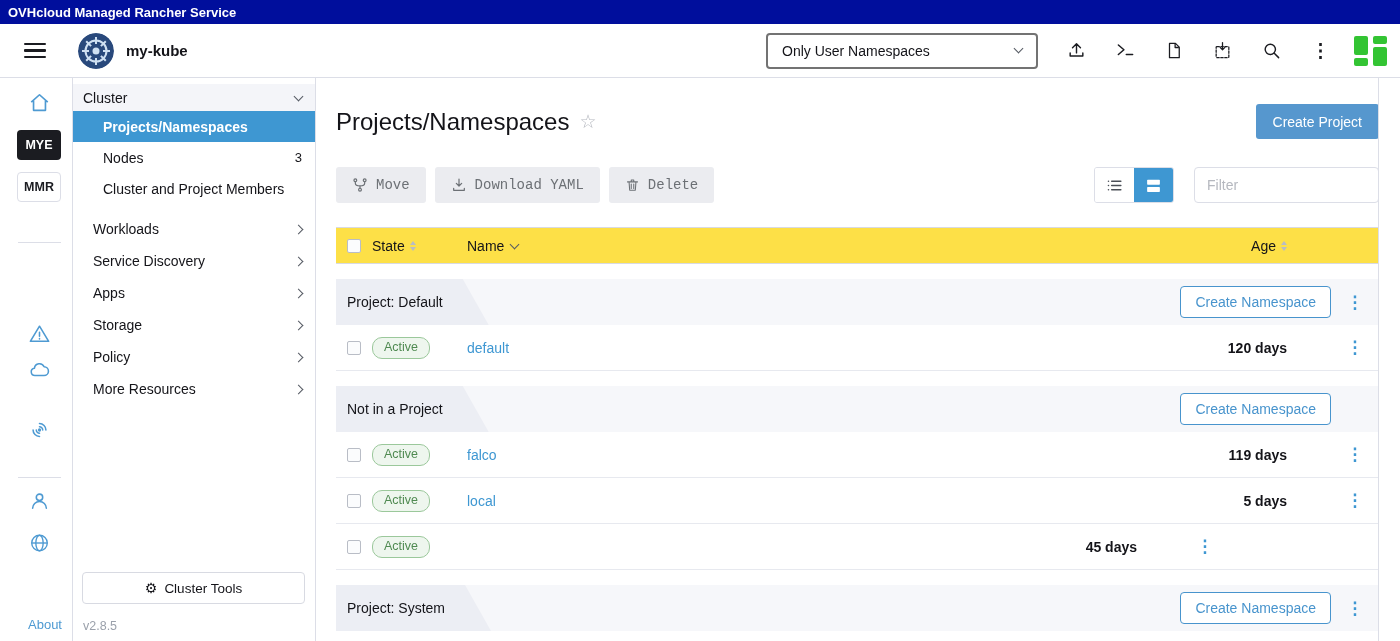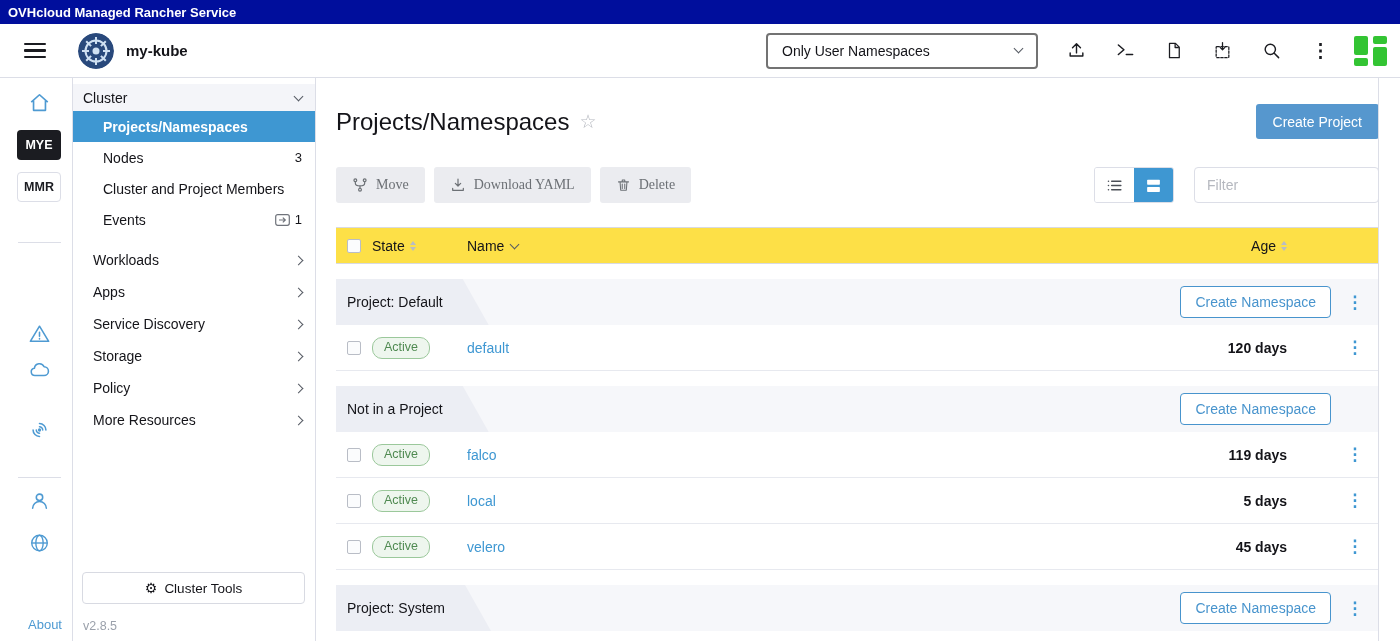--- a/index.html
+++ b/index.html
@@ -66,21 +66,21 @@
   .main { flex:1; position:relative; padding:26px 21px 0 20px; overflow:hidden; background:#fff; }
   .scroll-track { position:absolute; right:21px; top:0; bottom:0; width:1px; background:#dcdee7; }
   .title-row { display:flex; align-items:center; height:35px; }
   h1.page-title { font-size:24px; font-weight:400; color:#141419; }
   .fav-star { margin-left:10px; font-size:19px; color:#b5b8bf; cursor:pointer; }
   .btn-primary { margin-left:auto; height:35px; background:#5697ce; color:#fff; border:none; border-radius:3px;
     padding:0 17px; font-size:14px; cursor:pointer; font-family:inherit; }
 
   .toolbar { display:flex; align-items:center; margin-top:28px; height:36px; }
   .tbtn { height:36px; background:#ebecf0; color:#6c7075; border:none; border-radius:3px; padding:0 16px;
-    font-size:14px; display:flex; align-items:center; gap:8px; margin-right:9px; cursor:pointer; font-family:Liberation Serif, serif; }
+    font-size:14px; display:flex; align-items:center; gap:8px; margin-right:9px; cursor:pointer; font-family:Liberation Mono, monospace; }
   .toggle-group { margin-left:auto; display:flex; border:1px solid #dcdee7; border-radius:3px; overflow:hidden; height:36px; }
   .toggle { width:39px; display:flex; align-items:center; justify-content:center; background:#fff; color:#4a4f57; cursor:pointer; }
   .toggle.active { background:#3e97d2; color:#fff; }
   .filter-input { margin-left:20px; width:185px; height:36px; border:1px solid #dcdee7; border-radius:4px;
     padding:0 12px; font-size:14px; font-family:inherit; color:#141419; outline:none; }
   .filter-input::placeholder { color:#b5b8bf; }
 
   
   .table { margin-top:24px; }
   .grid-cols { display:grid; grid-template-columns:36px 95px 1fr 150px 48px; align-items:center; }
@@ -219,42 +219,33 @@
       <span>Projects/Namespaces</span>
     </div>
     <div class="nav-item child">
       <span>Nodes</span>
       <span class="grow"></span>
       <span class="nav-count">3</span>
     </div>
     <div class="nav-item child">
       <span>Cluster and Project Members</span>
     </div>
-    <div class="nav-item child">
-      <span>Events</span>
-      <span class="grow"></span>
-      <svg class="events-glyph" width="15" height="12" viewBox="0 0 15 12">
-        <rect x="0.7" y="0.7" width="13.6" height="10.6" rx="2" fill="none" stroke="#6f737b" stroke-width="1.2"></rect>
-        <path d="M4 6h6M7.8 3.6L10.3 6 7.8 8.4" fill="none" stroke="#6f737b" stroke-width="1.2"></path>
-      </svg>
-      <span class="nav-count">1</span>
-    </div>
 
     <div class="nav-item top first-top">
       <span>Workloads</span>
       <span class="grow"></span>
         <span class="chev right"></span>
     </div>
     <div class="nav-item top">
+      <span>Service Discovery</span>
+      <span class="grow"></span>
+        <span class="chev right"></span>
+    </div>
+    <div class="nav-item top">
       <span>Apps</span>
-      <span class="grow"></span>
-        <span class="chev right"></span>
-    </div>
-    <div class="nav-item top">
-      <span>Service Discovery</span>
       <span class="grow"></span>
         <span class="chev right"></span>
     </div>
     <div class="nav-item top">
       <span>Storage</span>
       <span class="grow"></span>
         <span class="chev right"></span>
     </div>
     <div class="nav-item top">
       <span>Policy</span>
@@ -404,21 +395,20 @@
           <div class="cell-age">5 days</div>
           <div class="kebab-cell">
               <span class="kebab">⋮</span>
             </div>
         </div>
         <div class="ns-row grid-cols">
           <div class="cell-check">
               <span class="checkbox"></span>
             </div>
           <div><span class="badge">Active</span></div>
-          <div><a class="ns-link">velero</a></div>
           <div class="cell-age">45 days</div>
           <div class="kebab-cell">
               <span class="kebab">⋮</span>
             </div>
         </div>
       </div>
 
       <div class="group">
         <div class="group-row">
           <div class="group-tab">

